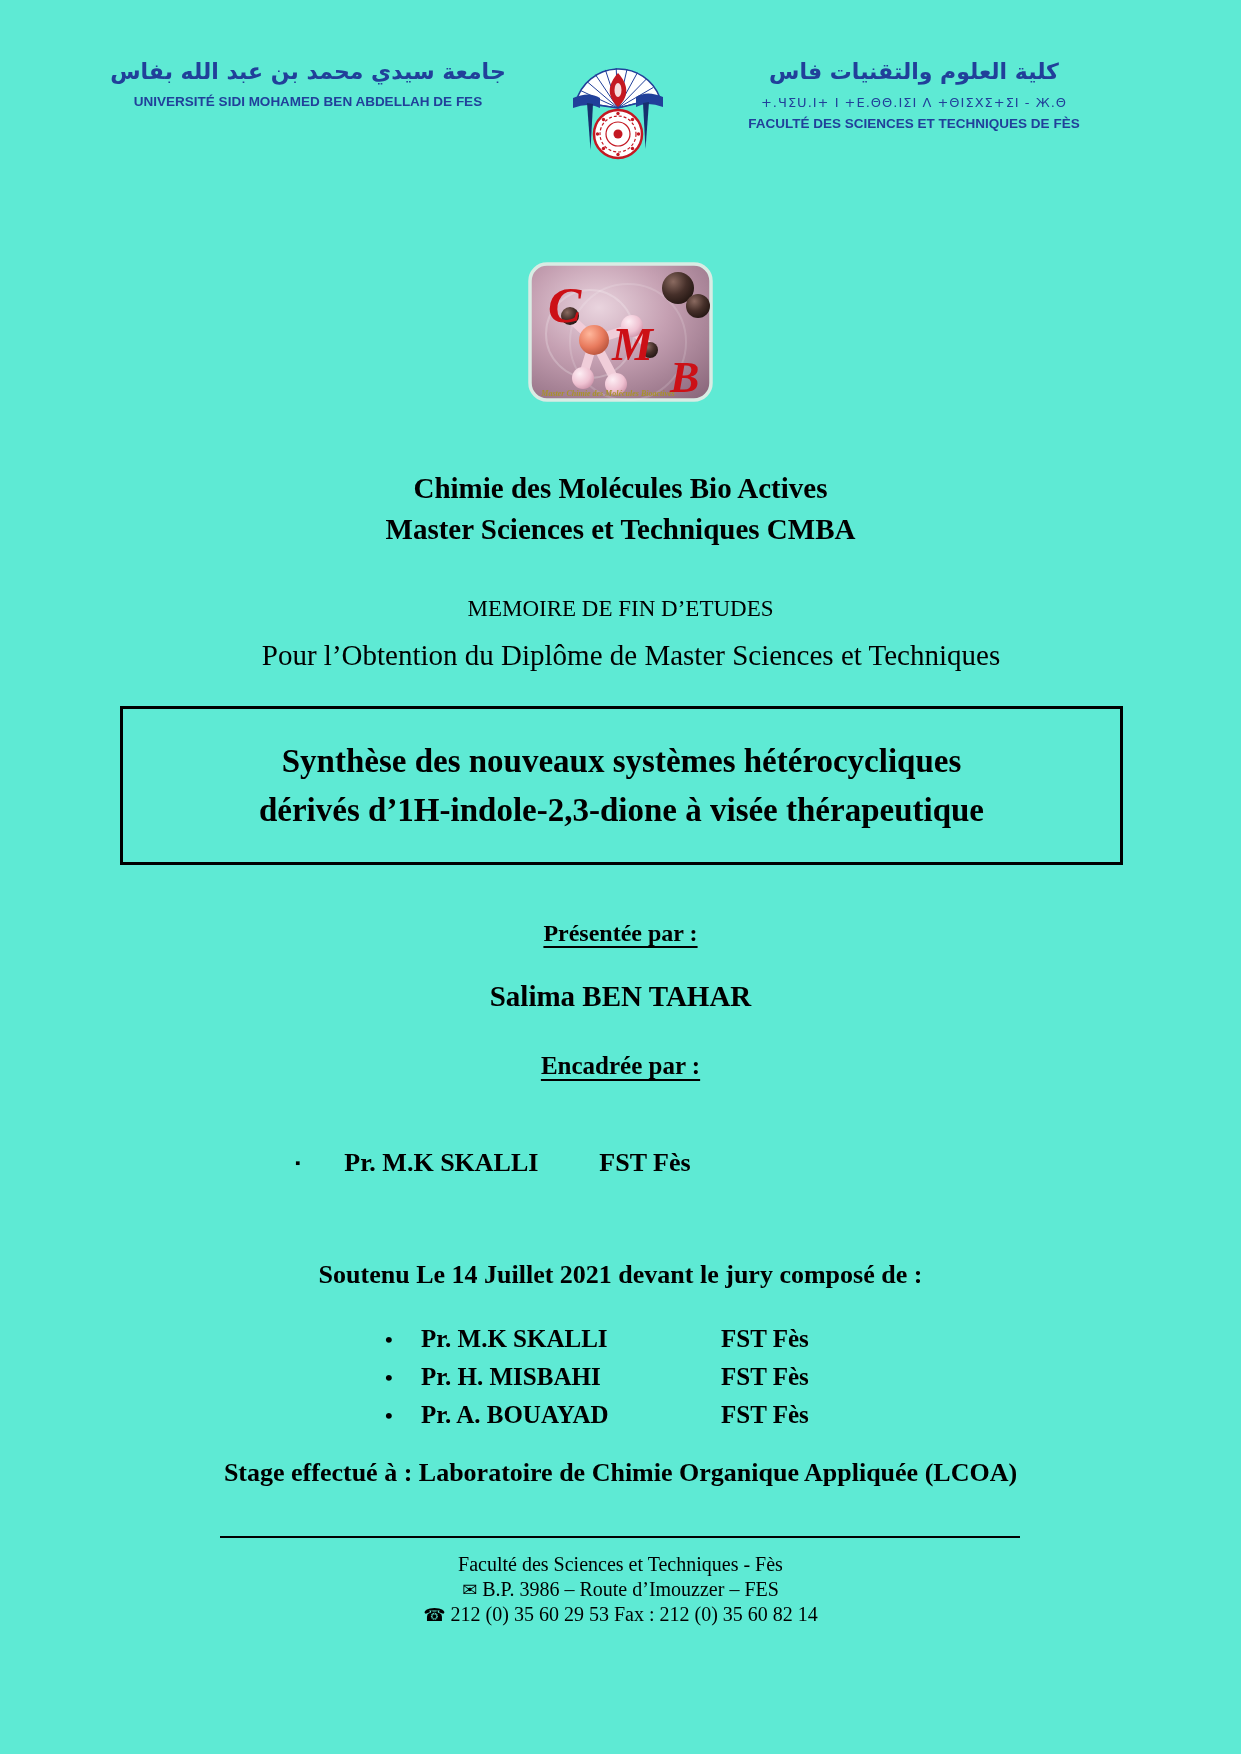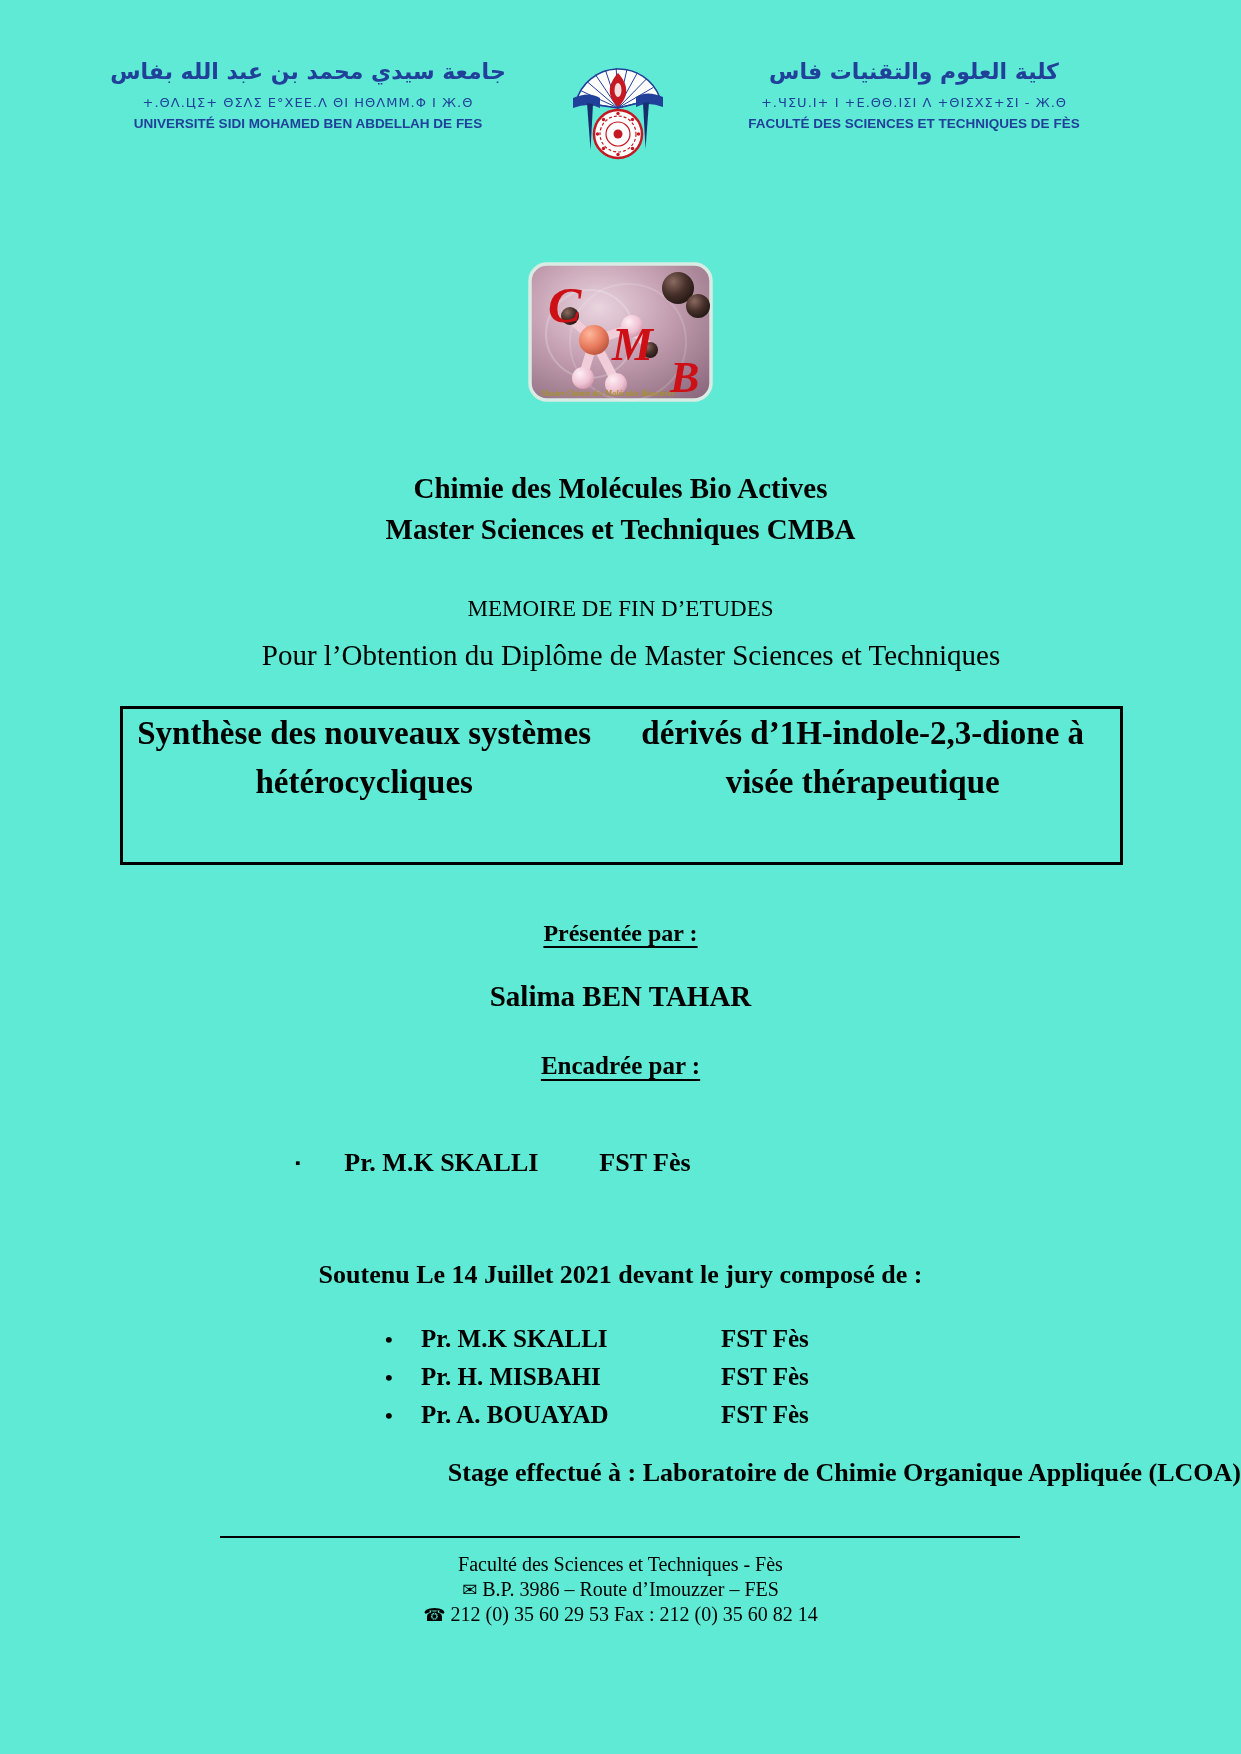--- a/index.html
+++ b/index.html
@@ -18,51 +18,50 @@
   
   .year{position:absolute;top:180px;left:0;width:100%;text-align:center;font-size:27px;font-weight:bold;}
   .cmb{position:absolute;top:262px;left:528px;width:185px;height:140px;}
   .program{position:absolute;top:468px;left:0;width:100%;text-align:center;font-size:29px;font-weight:bold;line-height:41px;}
   .memoire{position:absolute;top:586px;left:0;width:100%;text-align:center;line-height:46px;}
   .memoire-l1{font-size:23px;}
   .memoire-l2{font-size:29px;margin-left:21px;}
   .title-box{
     position:absolute;top:706px;left:120px;width:997px;height:153px;
     border:3px solid #000;text-align:center;font-size:33px;font-weight:bold;line-height:49px;
-    display:flex;justify-content:center;
+    display:flex;flex-direction:column;justify-content:center;
   }
   .label-underline{
     position:absolute;left:0;width:100%;text-align:center;font-weight:bold;
     text-decoration:underline;text-decoration-thickness:2px;text-underline-offset:5px;
   }
   .lbl-presented{top:920px;font-size:24px;}
   .author{position:absolute;top:980px;left:0;width:100%;text-align:center;font-size:29px;font-weight:bold;}
   .lbl-supervised{top:1052px;font-size:25px;}
   .supervisor-row{position:absolute;top:1148px;left:295px;font-size:26px;font-weight:bold;display:flex;align-items:center;}
   .sq-bullet{font-size:15px;margin-right:44px;}
   .sup-name{display:inline-block;min-width:255px;}
   .sup-affil{display:inline-block;}
   .defense-intro{position:absolute;top:1260px;left:0;width:100%;text-align:center;font-size:26px;font-weight:bold;}
   .jury{position:absolute;top:1320px;left:385px;font-size:25px;font-weight:bold;}
   .jury-row{display:flex;align-items:baseline;line-height:37px;}
   .rd-bullet{width:36px;font-size:22px;}
   .jury-name{width:300px;}
-  .stage-line{position:absolute;top:1458px;left:0;width:100%;text-align:right;font-size:26px;font-weight:bold;}
+  .stage-line{position:absolute;top:1458px;left:0;width:100%;text-align:center;font-size:26px;font-weight:bold;}
   .sep{position:absolute;top:1536px;left:220px;width:800px;border:none;border-top:2px solid #000;margin:0;}
   .footer{position:absolute;top:1552px;left:0;width:100%;text-align:center;font-size:20px;line-height:24.5px;}
   .ft-icon{font-size:18px;}
 </style>
 </head>
 <body>
 
 <div class="page">
 
   <div class="hdr-block hdr-left">
     <div class="hdr-arabic">جامعة سيدي محمد بن عبد الله بفاس</div>
-    <div class="hdr-tifinagh">+.ΘΛ.ЦΣ+ ΘΣΛΣ Ε°ΧΕΕ.Λ ΘΙ ΗΘΛΜΜ.Φ Ι Ж.Θ</div>
     <div class="hdr-latin">UNIVERSITÉ SIDI MOHAMED BEN ABDELLAH DE FES</div>
   </div>
 
   <div class="emblem">
     <svg viewBox="0 0 130 142" width="132" height="142">
 
       <path d="M23,62 A44,44 0 0 1 107,58 L65,68 Z" fill="#ffffff" stroke="#21409a" stroke-width="1.6"></path>
       <g stroke="#21409a" stroke-width="1">
         <line x1="65" y1="68" x2="24" y2="61"></line>
           <line x1="65" y1="68" x2="27.7" y2="50.6"></line>

